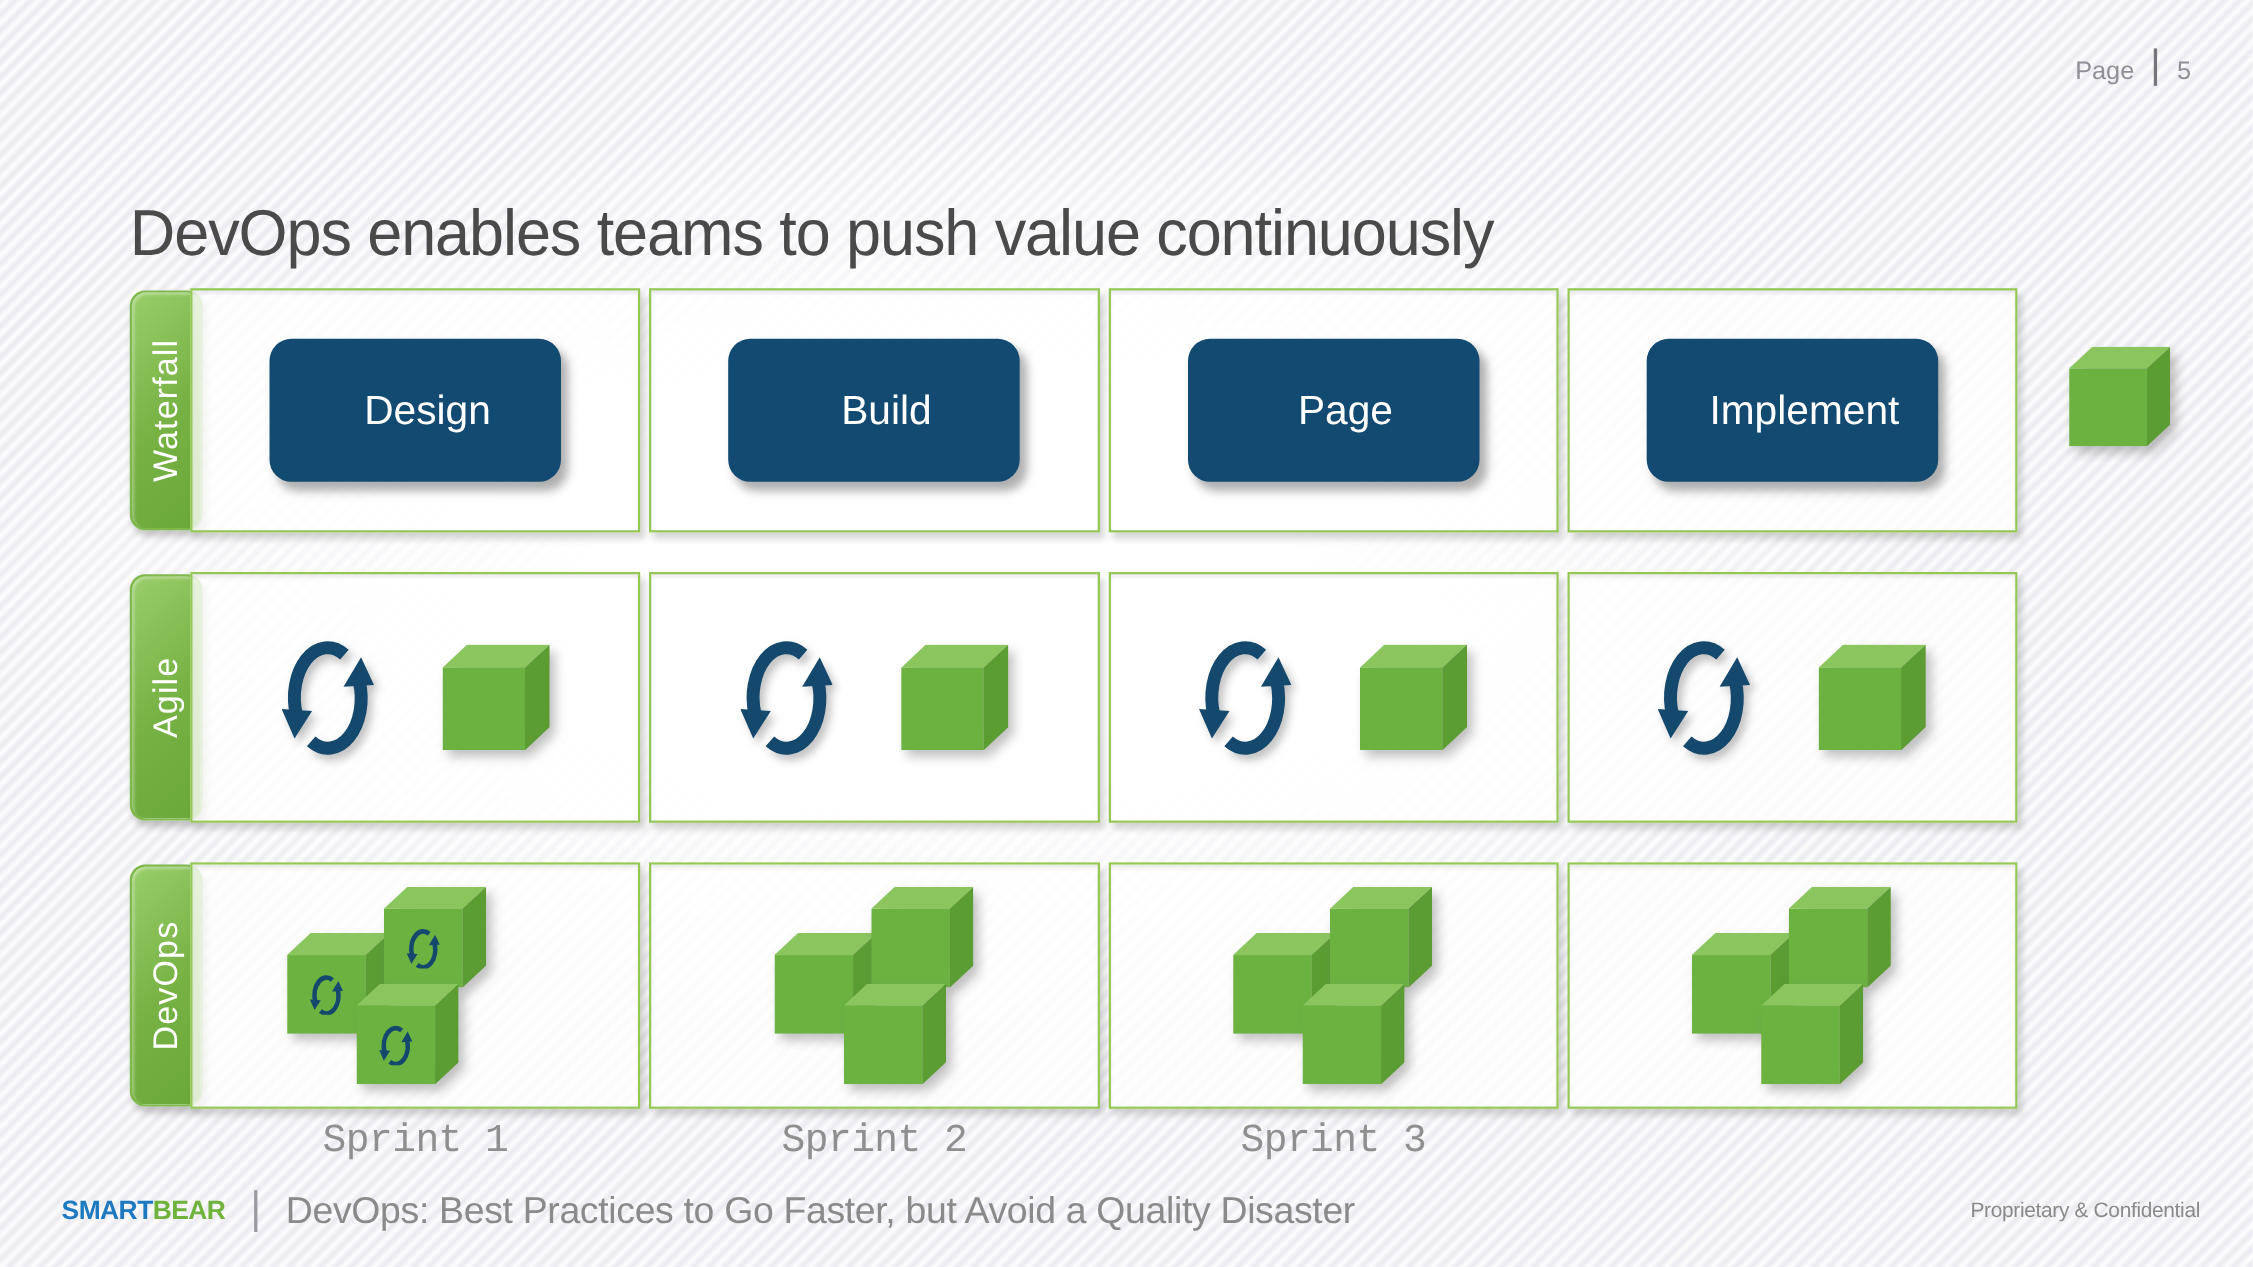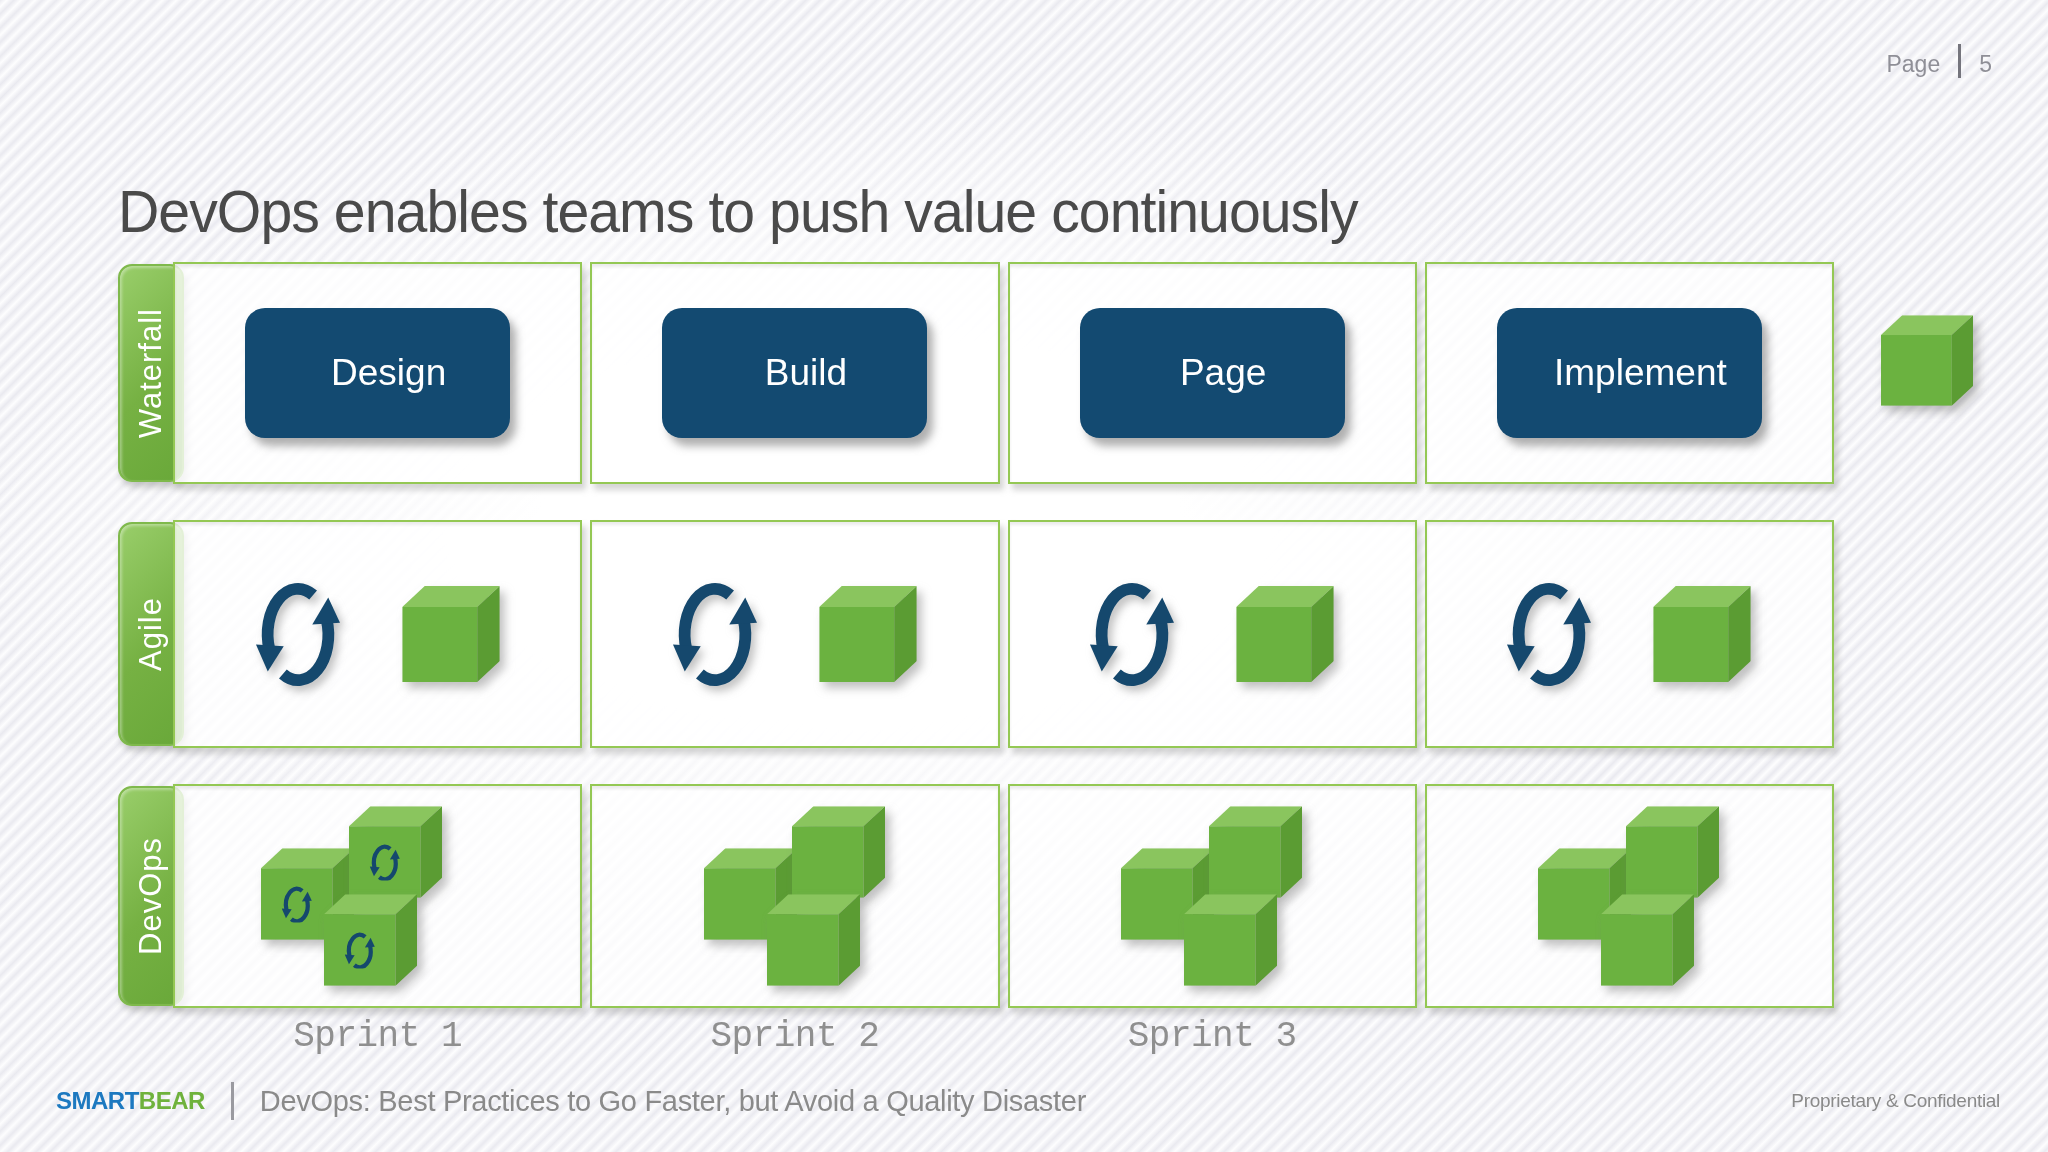--- a/index.html
+++ b/index.html
@@ -66,21 +66,21 @@
   
   .sprints{position:absolute;left:173px;top:1016px;width:1661px;display:grid;grid-template-columns:repeat(4,1fr);gap:8px;}
   .sprint{text-align:center;font-size:36px;color:#8f8f8f;letter-spacing:-.5px;font-family:Liberation Mono, monospace;}
 
   
   .footer{position:absolute;left:56px;right:48px;top:1076px;height:50px;display:flex;align-items:center;}
   .logo{font-size:24px;font-weight:800;letter-spacing:-.5px;white-space:nowrap;}
   .logo .smart{color:#1d79c0;}
   .logo .bear{color:#6fb23c;}
   .foot-divider{width:3px;height:38px;background:#9a9aa0;margin:0 26px;}
-  .tagline{font-size:29px;color:#8a8a8a;letter-spacing:-.3px;white-space:nowrap;}
+  .tagline{font-size:34px;color:#8a8a8a;letter-spacing:-.3px;white-space:nowrap;}
   .confidential{margin-left:auto;font-size:19px;color:#8a8a8a;letter-spacing:-.3px;white-space:nowrap;}
 
   
   .solo-cube{position:absolute;left:1881px;top:315px;width:92px;height:91px;filter:drop-shadow(5px 6px 5px rgba(130,130,130,.5));}
 
   .defs{position:absolute;width:0;height:0;overflow:hidden;}
 </style>
 </head>
 <body>
 

